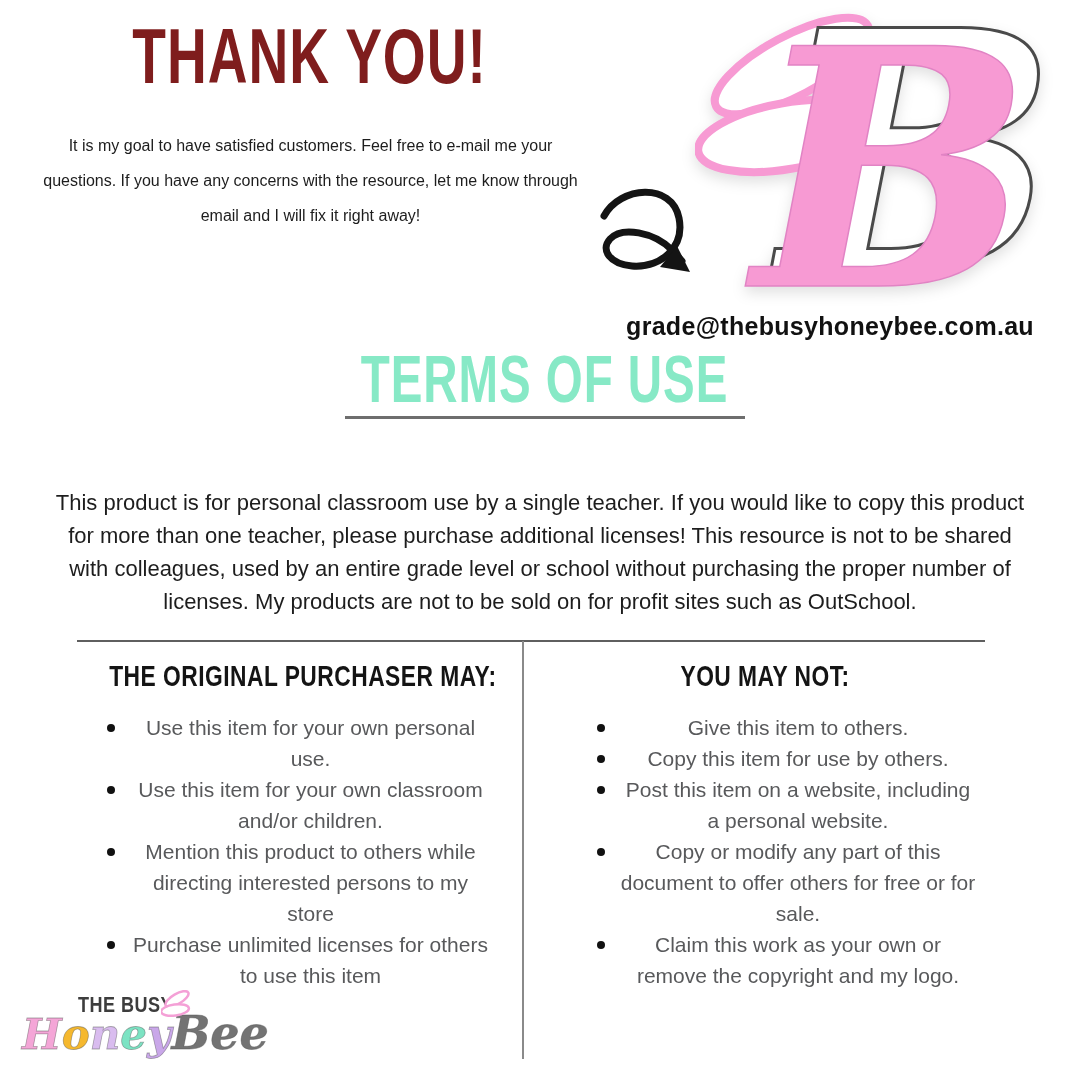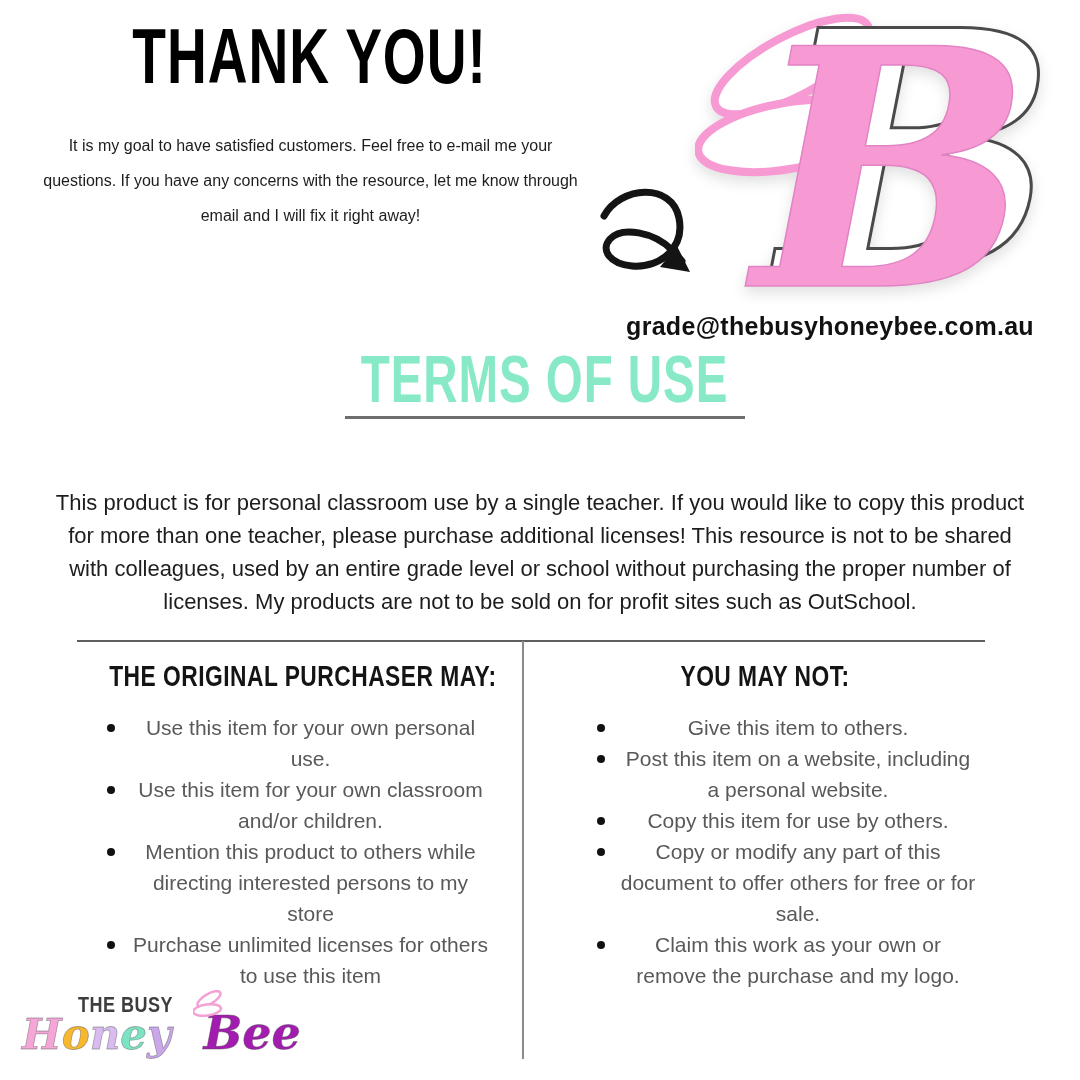--- a/index.html
+++ b/index.html
@@ -2,21 +2,21 @@
 <html><head>
 <meta charset="utf-8">
 <style>
   html,body{margin:0;padding:0;}
   body{
     width:1080px;height:1080px;position:relative;background:#ffffff;
     font-family:"Liberation Sans",sans-serif;overflow:hidden;
   }
   
   .big-heading{font-weight:bold;display:inline-block;transform:scale(.95,1.35);transform-origin:center;letter-spacing:1px;white-space:nowrap;}
-  .thank-you-title{position:absolute;left:40px;top:22px;width:540px;text-align:center;font-size:58px;color:#000000;}
+  .thank-you-title{position:absolute;left:40px;top:22px;width:540px;text-align:center;font-size:58px;color:#7f1d1d;}
   .terms-title{position:absolute;left:0;top:350px;width:1090px;text-align:center;font-size:50px;color:#87e9c6;}
   .terms-underline{position:absolute;left:345px;top:416px;width:400px;height:3px;background:#6e6e6e;}
   
   .thank-you-text{
     position:absolute;left:38px;top:128px;width:545px;text-align:center;
     font-size:16px;line-height:35px;color:#1d1d1d;
   }
   .terms-body{
     position:absolute;left:55px;top:450px;width:970px;text-align:center;
     font-size:22px;line-height:33px;color:#1d1d1d;margin-top:36px;
@@ -58,21 +58,21 @@
     position:absolute;left:2px;top:18px;font-family:"DejaVu Serif",serif;
     font-style:italic;font-weight:bold;font-size:42px;white-space:nowrap;
     -webkit-text-stroke:.8px rgba(80,80,80,.45);
   }
   .brand-script .bee{font-size:46px;position:relative;}
   .h-letter-0{color:#f4a6d7;}
   .h-letter-1{color:#f5b82e;}
   .h-letter-2{color:#d9bcef;}
   .h-letter-3{color:#7ce3c3;}
   .h-letter-4{color:#c9a7e9;}
-  .bee{color:#a21caf;margin-left:32px;}
+  .bee{color:#737373;}
   .mini-wings{position:absolute;left:-10px;top:-16px;}
 </style>
 </head>
 <body>
 
 <div class="thank-you-title">
   <span class="big-heading">THANK YOU!</span>
 </div>
 <div class="thank-you-text">It is my goal to have satisfied customers. Feel free to e-mail me your questions. If you have any concerns with the resource, let me know through email and I will fix it right away!</div>
 
@@ -107,24 +107,24 @@
   <li><span class="bullet-dot"></span><span>Use this item for your own classroom and/or children.</span></li>
   <li><span class="bullet-dot"></span><span>Mention this product to others while directing interested persons to my store</span></li>
   <li><span class="bullet-dot"></span><span>Purchase unlimited licenses for others to use this item</span></li>
 </ul>
 
 <div class="col-heading right">
   <span class="big-heading">YOU MAY NOT:</span>
 </div>
 <ul class="bullet-list right">
   <li><span class="bullet-dot"></span><span>Give this item to others.</span></li>
+  <li><span class="bullet-dot"></span><span>Copy this item for use by others.</span></li>
   <li><span class="bullet-dot"></span><span>Post this item on a website, including a personal website.</span></li>
-  <li><span class="bullet-dot"></span><span>Copy this item for use by others.</span></li>
   <li><span class="bullet-dot"></span><span>Copy or modify any part of this document to offer others for free or for sale.</span></li>
-  <li><span class="bullet-dot"></span><span>Claim this work as your own or remove the purchase and my logo.</span></li>
+  <li><span class="bullet-dot"></span><span>Claim this work as your own or remove the copyright and my logo.</span></li>
 </ul>
 
 <div class="brand-logo">
   <div class="brand-top">THE BUSY</div>
   <div class="brand-script">
     <span class="h-letter-0">H</span><span class="h-letter-1">o</span><span class="h-letter-2">n</span><span class="h-letter-3">e</span><span class="h-letter-4">y</span><span class="bee"><svg class="mini-wings" width="40" height="30" viewBox="0 0 40 30">
           <ellipse cx="16" cy="9" rx="13" ry="5" transform="rotate(-30 16 9)" fill="#fff" stroke="#f4a0d6" stroke-width="2.5"></ellipse>
           <ellipse cx="14" cy="20" rx="14" ry="5.5" transform="rotate(-8 14 20)" fill="#fff" stroke="#f4a0d6" stroke-width="2.5"></ellipse>
         </svg><span>Bee</span></span>
   </div>

